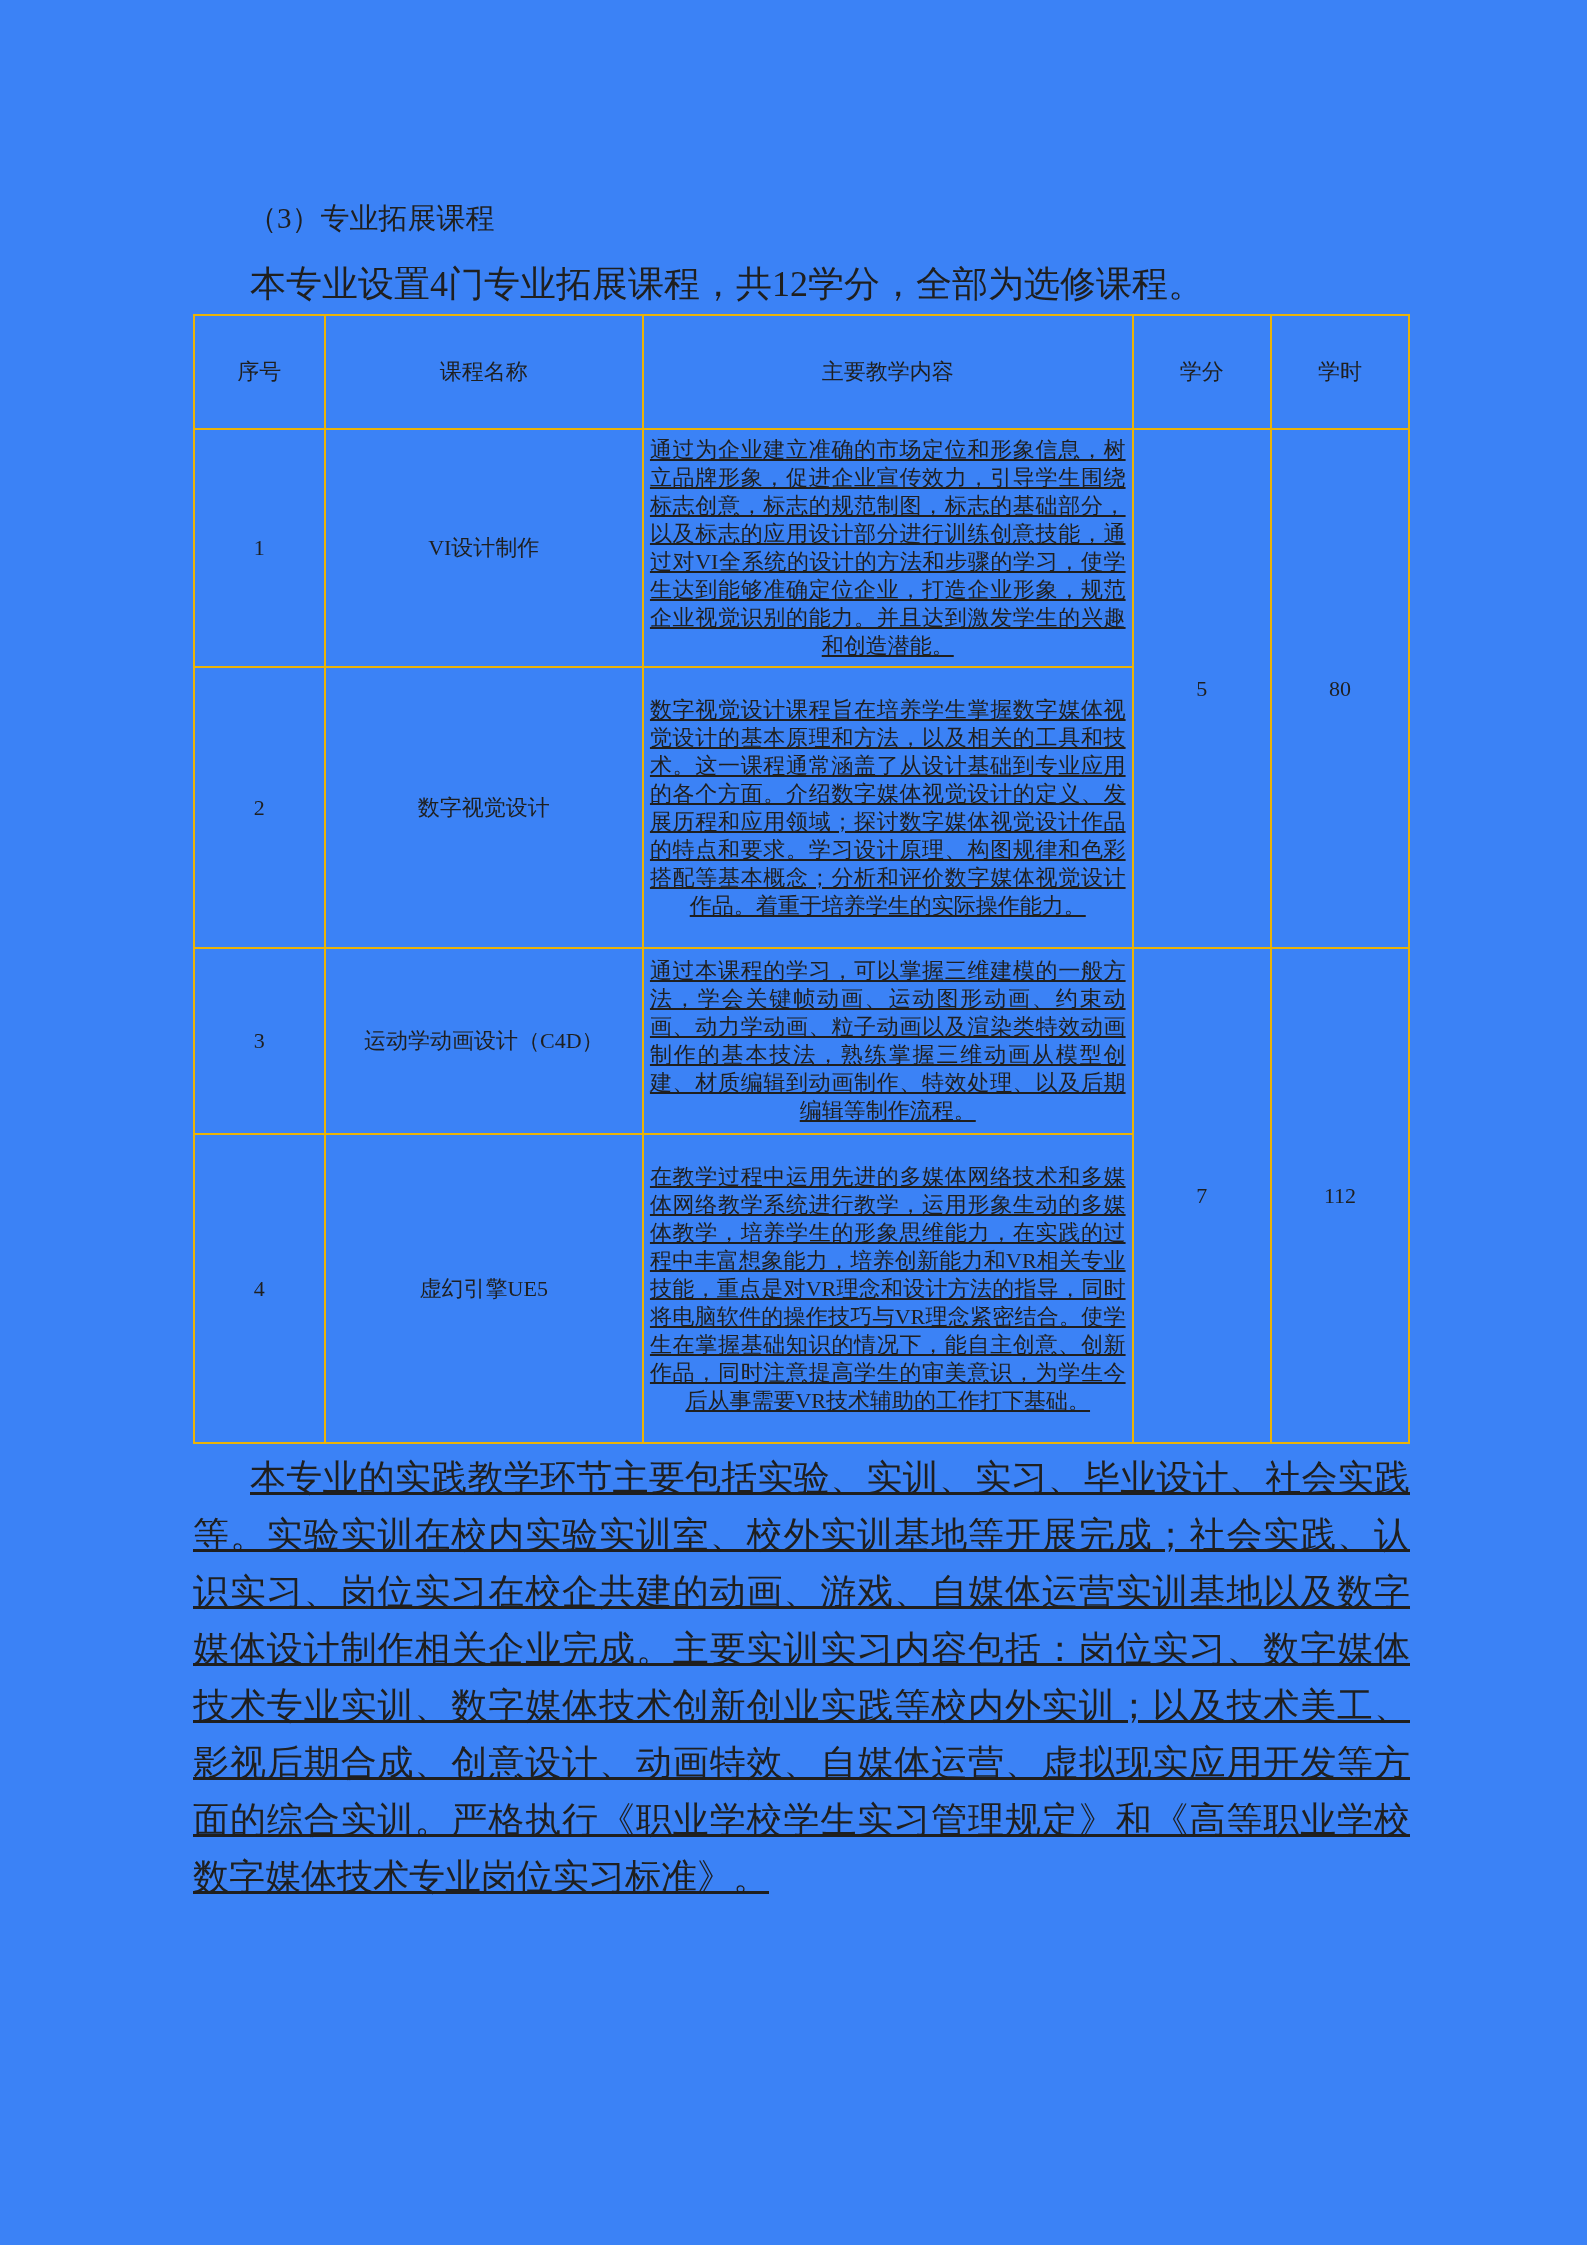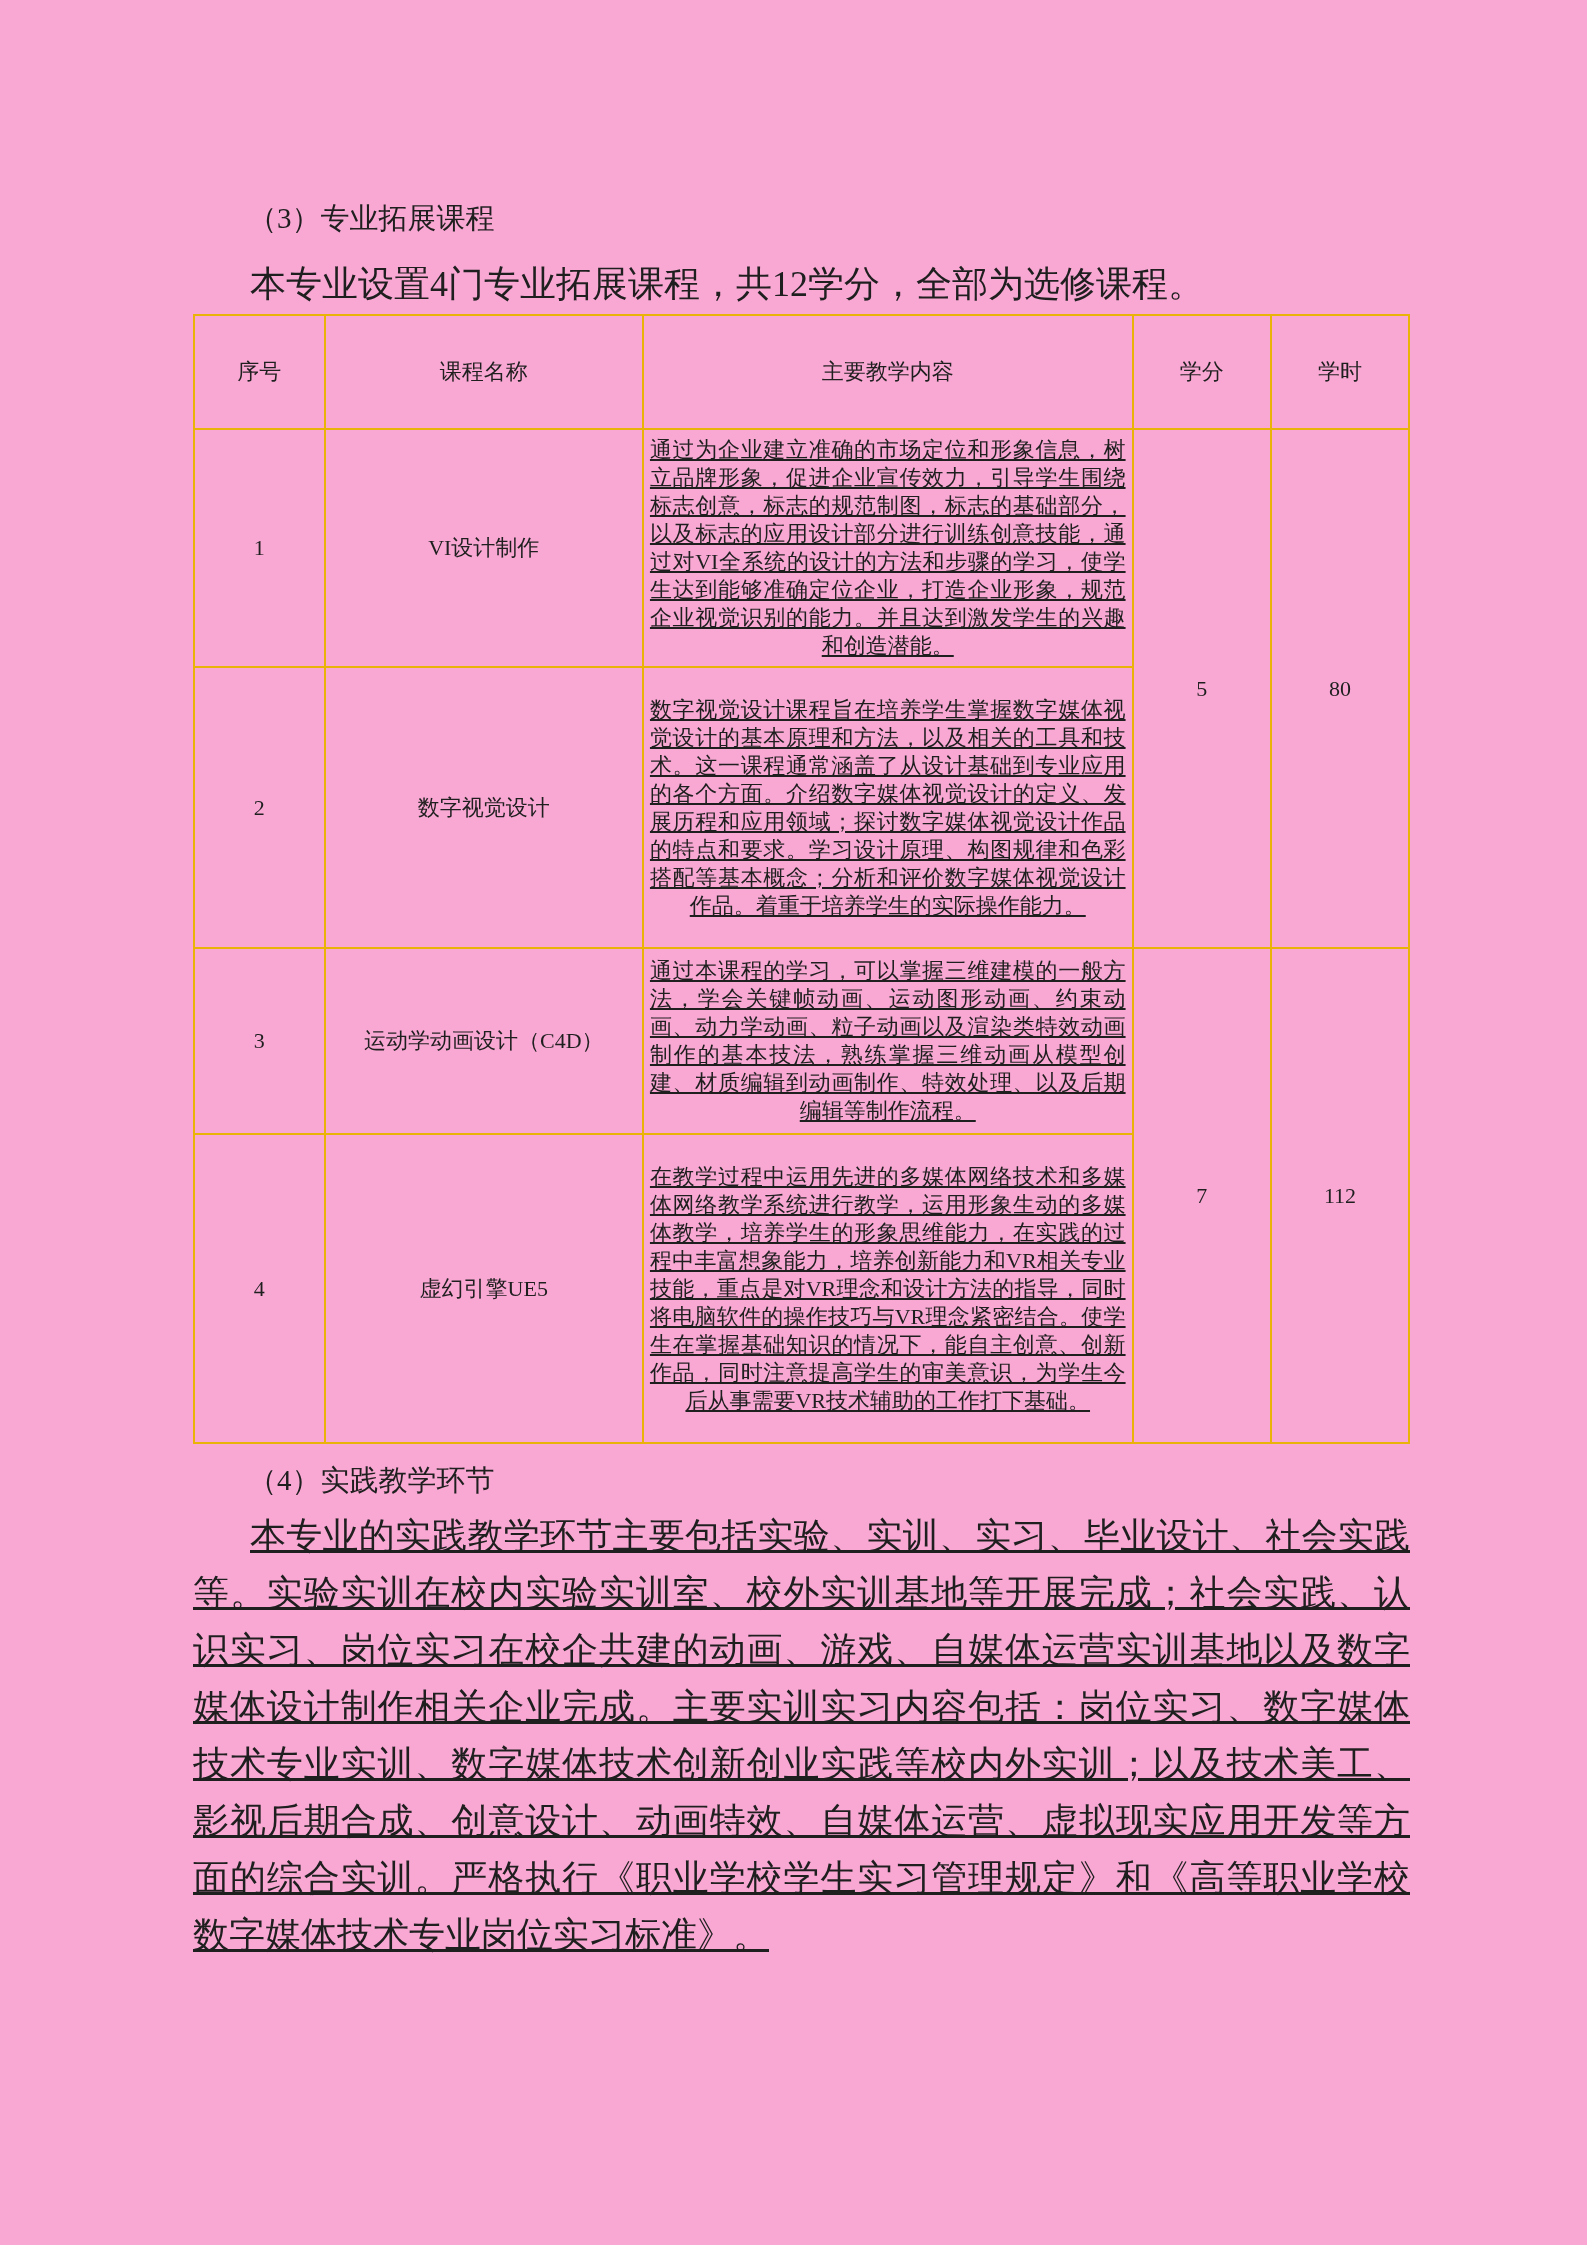--- a/index.html
+++ b/index.html
@@ -1,21 +1,21 @@
 <!DOCTYPE html>
 <html><head>
 <meta charset="utf-8">
 <style>
   html,body{margin:0;padding:0;background:#ffffff;}
   .page{
     position:relative;
     width:1587px;
     height:2245px;
     margin:0 auto;
-    background:#f9a8d4;
+    background:#3b82f6;
     color:#1f1f1f;
     font-family:"Liberation Serif","DejaVu Serif",serif;
     box-sizing:border-box;
     padding:196px 177px 0 193px;
     overflow:hidden;
   }
   .sec-heading{
     font-size:29px;
     font-weight:normal;
     line-height:44px;
@@ -123,17 +123,16 @@
         <td rowspan="2">112</td>
       </tr>
       <tr class="r4">
         <td>4</td>
         <td>虚幻引擎UE5</td>
         <td class="content-cell">在教学过程中运用先进的多媒体网络技术和多媒体网络教学系统进行教学，运用形象生动的多媒体教学，培养学生的形象思维能力，在实践的过程中丰富想象能力，培养创新能力和VR相关专业技能，重点是对VR理念和设计方法的指导，同时将电脑软件的操作技巧与VR理念紧密结合。使学生在掌握基础知识的情况下，能自主创意、创新作品，同时注意提高学生的审美意识，为学生今后从事需要VR技术辅助的工作打下基础。</td>
       </tr>
     </tbody>
   </table>
 
-  <h3 class="sec-heading second">（4）实践教学环节</h3>
 
   <p class="body-para long">本专业的实践教学环节主要包括实验、实训、实习、毕业设计、社会实践等。实验实训在校内实验实训室、校外实训基地等开展完成；社会实践、认识实习、岗位实习在校企共建的动画、游戏、自媒体运营实训基地以及数字媒体设计制作相关企业完成。主要实训实习内容包括：岗位实习、数字媒体技术专业实训、数字媒体技术创新创业实践等校内外实训；以及技术美工、影视后期合成、创意设计、动画特效、自媒体运营、虚拟现实应用开发等方面的综合实训。严格执行《职业学校学生实习管理规定》和《高等职业学校数字媒体技术专业岗位实习标准》。</p>
 
 </div>
 
 </body></html>

